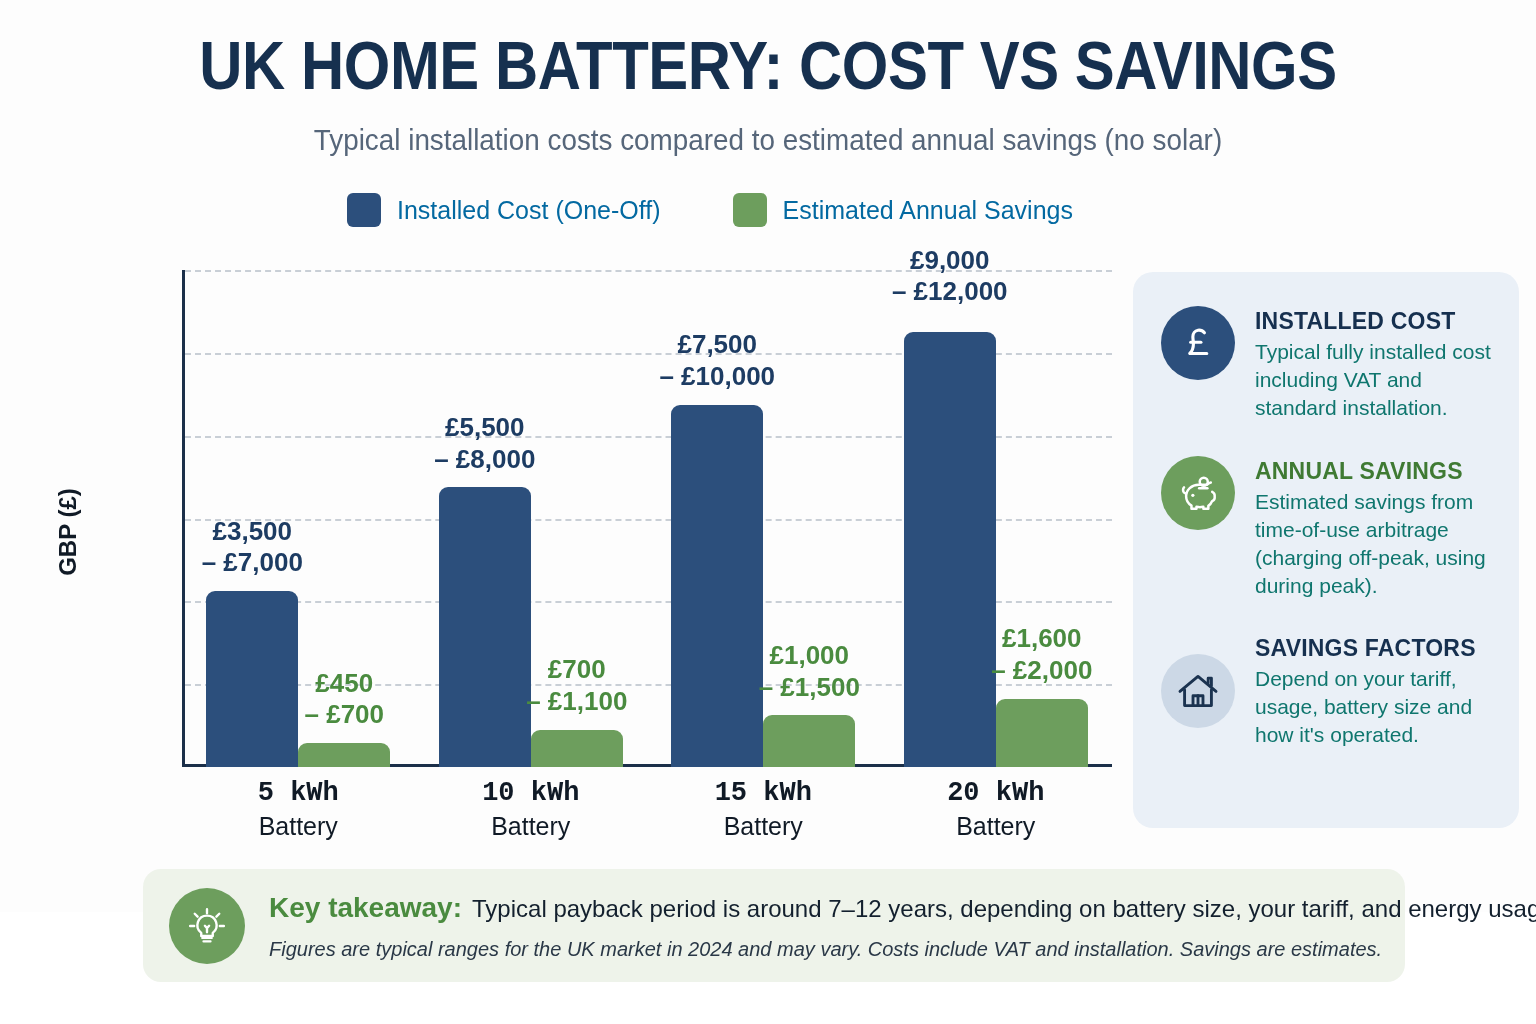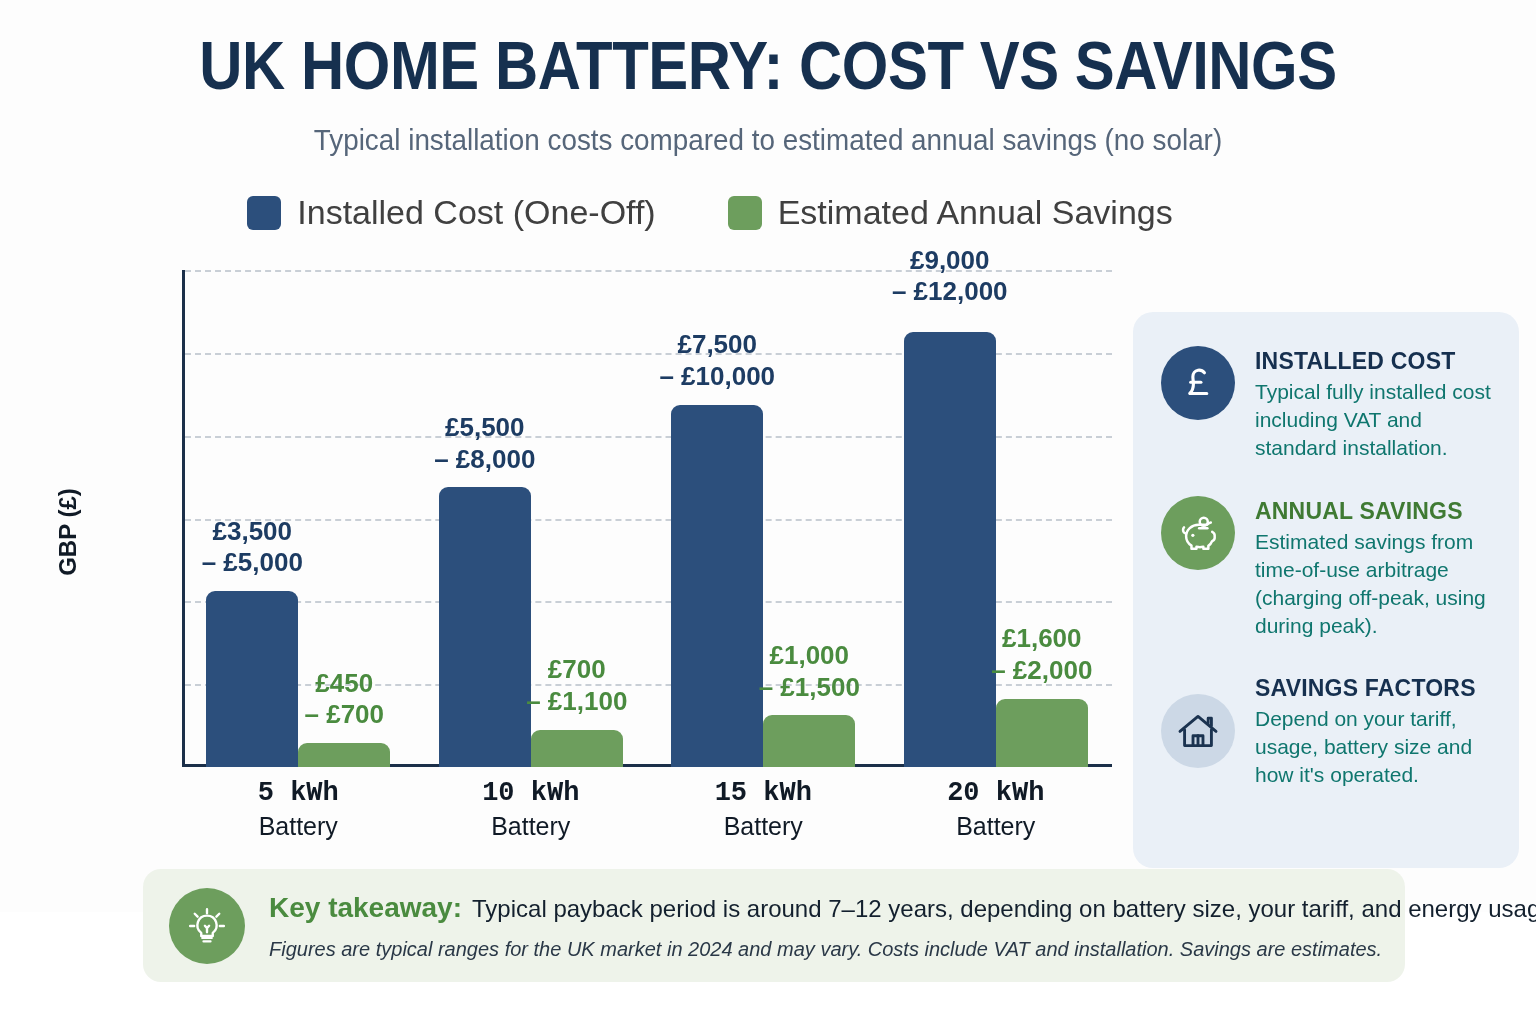--- a/index.html
+++ b/index.html
@@ -53,21 +53,21 @@
     top: 193px;
     left: 0;
     width: 1420px;
     display: flex;
     justify-content: center;
     align-items: center;
     gap: 72px;
   }
   .legend-item { display: flex; align-items: center; gap: 16px; }
   .legend-swatch { width: 34px; height: 34px; border-radius: 6px; }
-  .legend-label { font-size: 34px; color: #404040; white-space: nowrap; text-align: right; }
+  .legend-label { font-size: 25px; color: #0369a1; white-space: nowrap; text-align: right; }
 
   
   .chart-area {
     position: absolute;
     left: 0;
     top: 250px;
     width: 1120px;
     height: 600px;
   }
 
@@ -177,21 +177,20 @@
   
   .side-panel {
     position: absolute;
     left: 1133px;
     top: 272px;
     width: 386px;
     height: 556px;
     background: #eaf0f7;
     border-radius: 20px;
     padding: 34px 28px 20px 28px;
-    margin-top: 40px;
   }
   .side-card {
     display: flex;
     gap: 20px;
     margin-bottom: 34px;
   }
   .side-card:last-child { margin-bottom: 0; align-items: center; }
 
   .icon-circle {
     flex: 0 0 auto;
@@ -282,21 +281,21 @@
         <div class="gridline" style="top: 248.5px;"></div>
         <div class="gridline" style="top: 165.667px;"></div>
         <div class="gridline" style="top: 82.8333px;"></div>
         <div class="gridline" style="top: 0px;"></div>
       </div>
     <div id="yticks"></div>
     <div class="groups" id="groups">
         <div class="group">
           <div class="bar-wrap">
             <div class="bar cost" style="height: 176.021px; background: rgb(44, 79, 124);"></div>
-            <div class="bar-label cost" style="bottom: 188.021px;"><span>£3,500</span><br><span>– £5,000</span></div>
+            <div class="bar-label cost" style="bottom: 188.021px;"><span>£3,500</span><br><span>– £7,000</span></div>
           </div>
           <div class="bar-wrap">
             <div class="bar save" style="height: 23.8146px; background: rgb(109, 158, 93);"></div>
             <div class="bar-label save" style="bottom: 35.8146px;"><span>£450</span><br><span>– £700</span></div>
           </div>
         </div>
         <div class="group">
           <div class="bar-wrap">
             <div class="bar cost" style="height: 279.562px; background: rgb(44, 79, 124);"></div>
             <div class="bar-label cost" style="bottom: 291.562px;"><span>£5,500</span><br><span>– £8,000</span></div>

